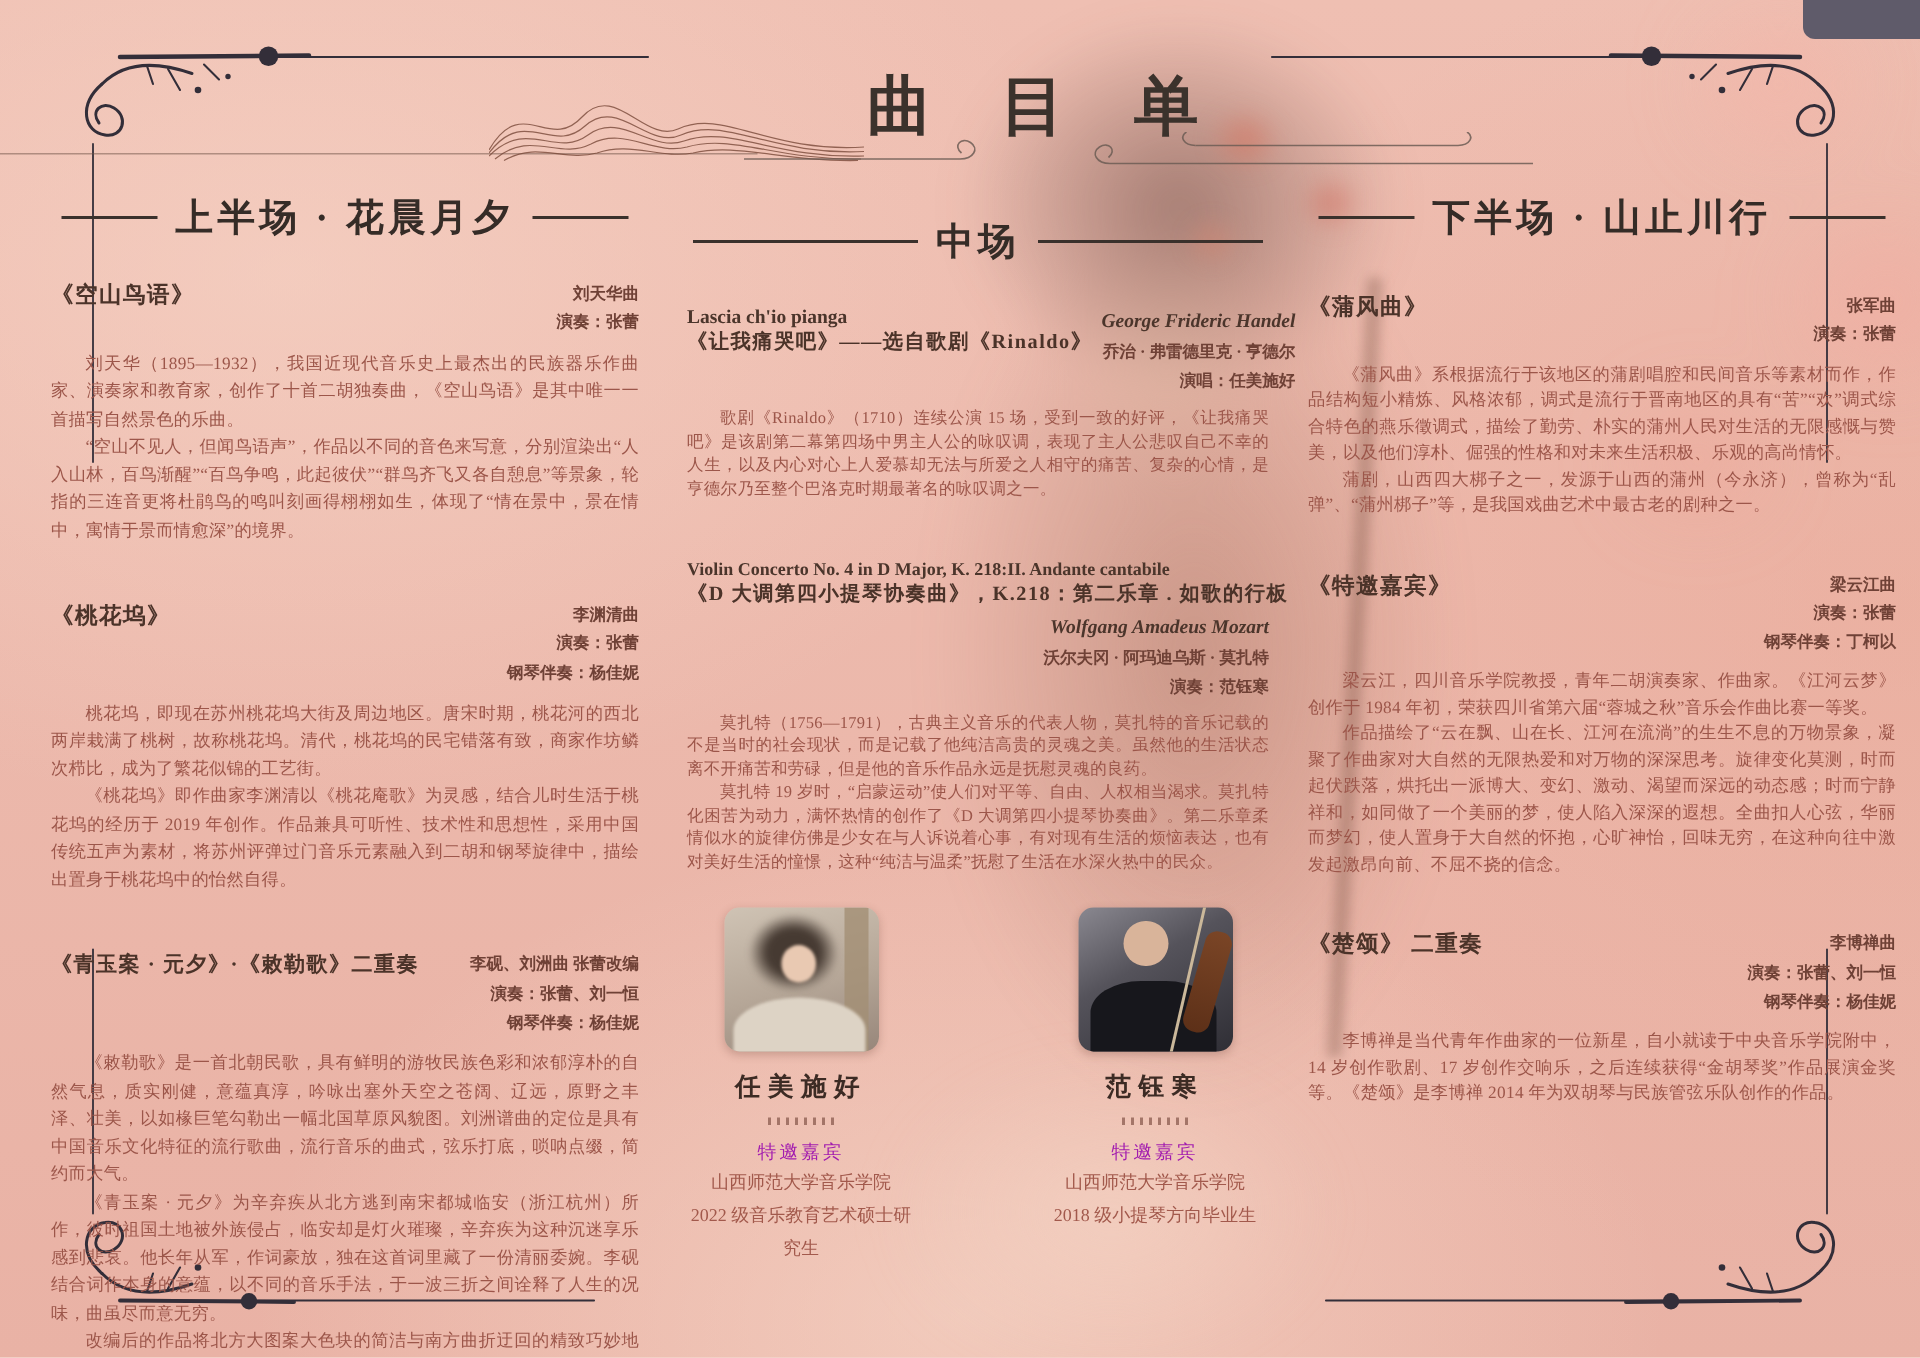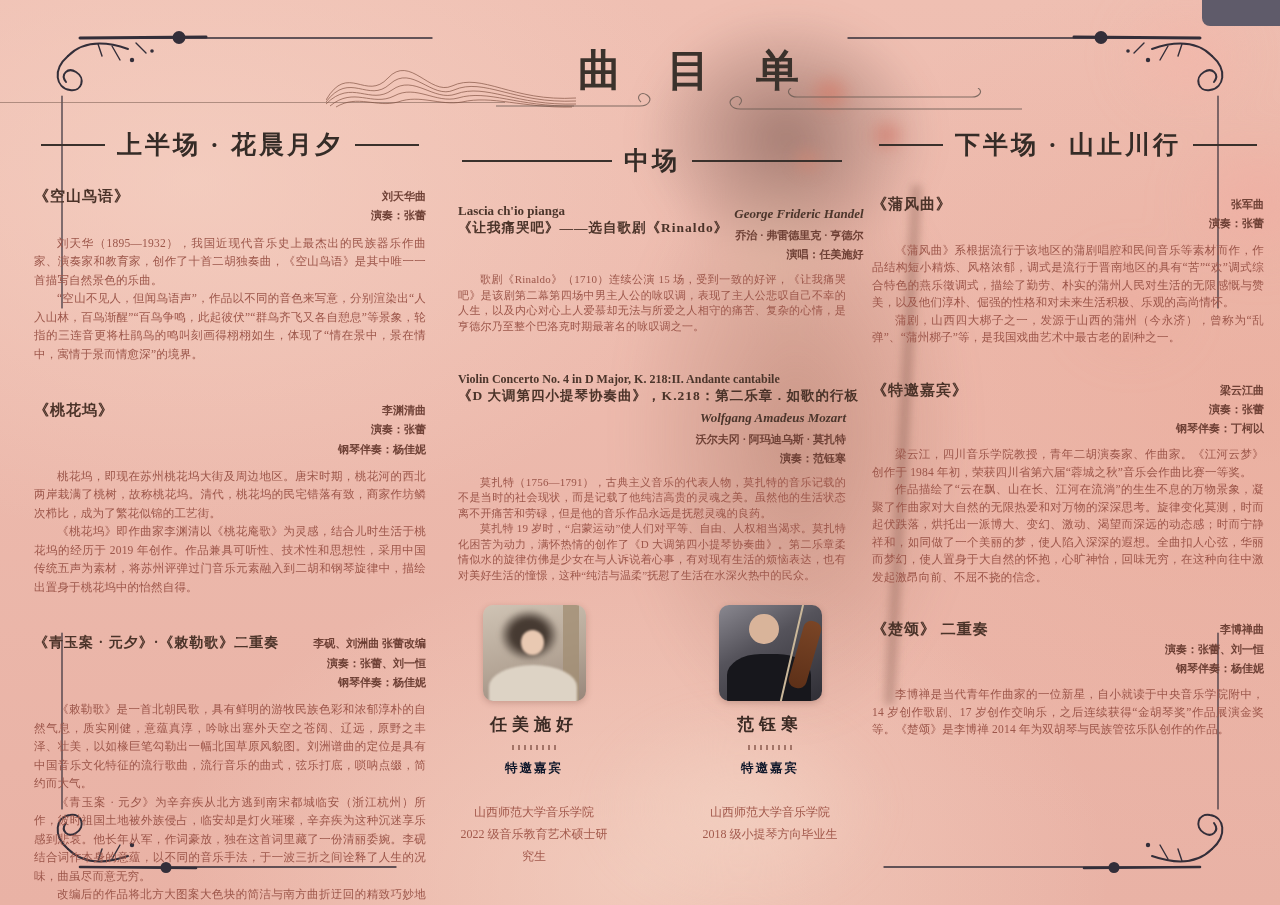--- a/index.html
+++ b/index.html
@@ -99,22 +99,22 @@
       border-radius:50%;filter:blur(.5px);}
   .photo-man .p-body{left:8%;bottom:-6%;width:82%;height:55%;background:#17171c;
       border-radius:40% 40% 0 0;}
   .photo-man .p-violin{right:8%;top:16%;width:17%;height:72%;border-radius:8px;
       background:linear-gradient(#7a4526,#5d3018);transform:rotate(16deg);}
   .photo-man .p-bow{left:70%;top:-4%;width:2px;height:108%;background:#cbb89a;
       transform:rotate(13deg);}
   .guest-name{font-size:17px;font-weight:bold;color:#3c2b24;letter-spacing:5px;}
   .name-divider{width:44px;height:5px;margin:9px auto 10px;opacity:.65;
       background:repeating-linear-gradient(90deg,#7b4b3f 0 2px,transparent 2px 6px);}
-  .guest-role{font-size:12.5px;font-weight:bold;color:#0f172a;letter-spacing:2px;
-              margin-bottom:24px;}
+  .guest-role{font-size:12.5px;font-weight:normal;color:#a21caf;letter-spacing:2px;
+              margin-bottom:0;}
   .guest-school,.guest-program{font-size:12px;color:#a2594c;line-height:1.85;}
 </style>
 </head>
 <body>
 
 <div class="page">
 
   <div class="bg bg-grad"></div>
   <div class="bg bg-figure"></div>
   <div class="bg bg-flowers-head"></div>

